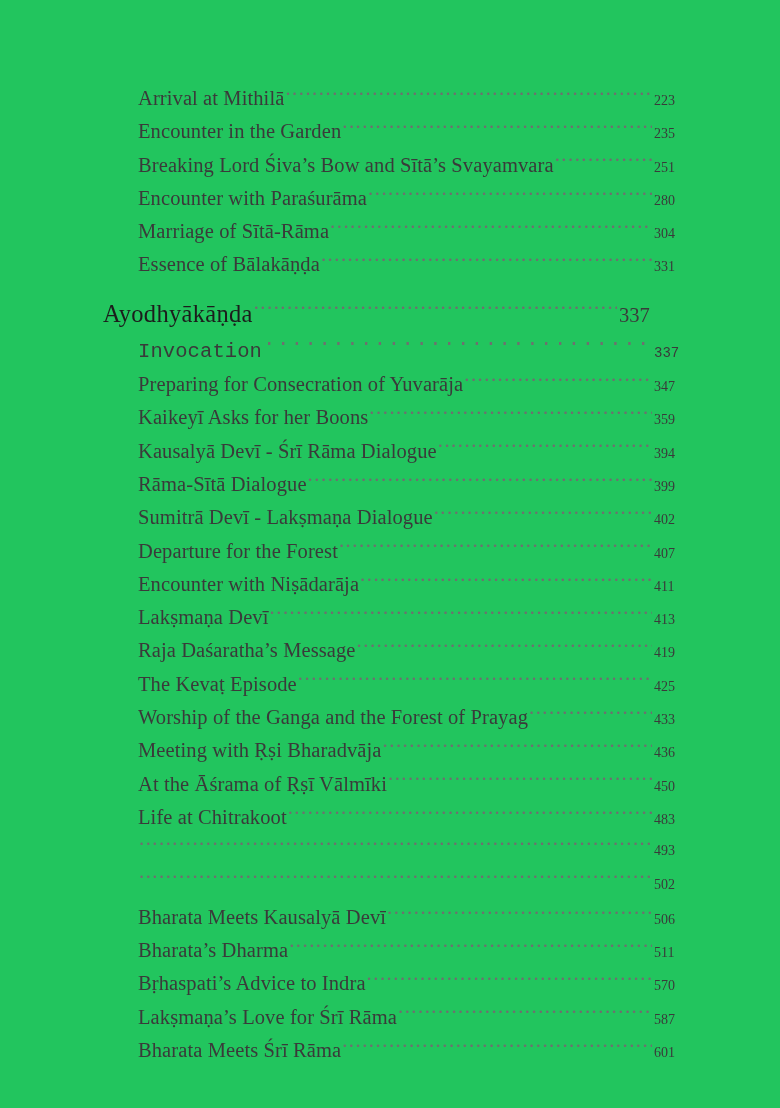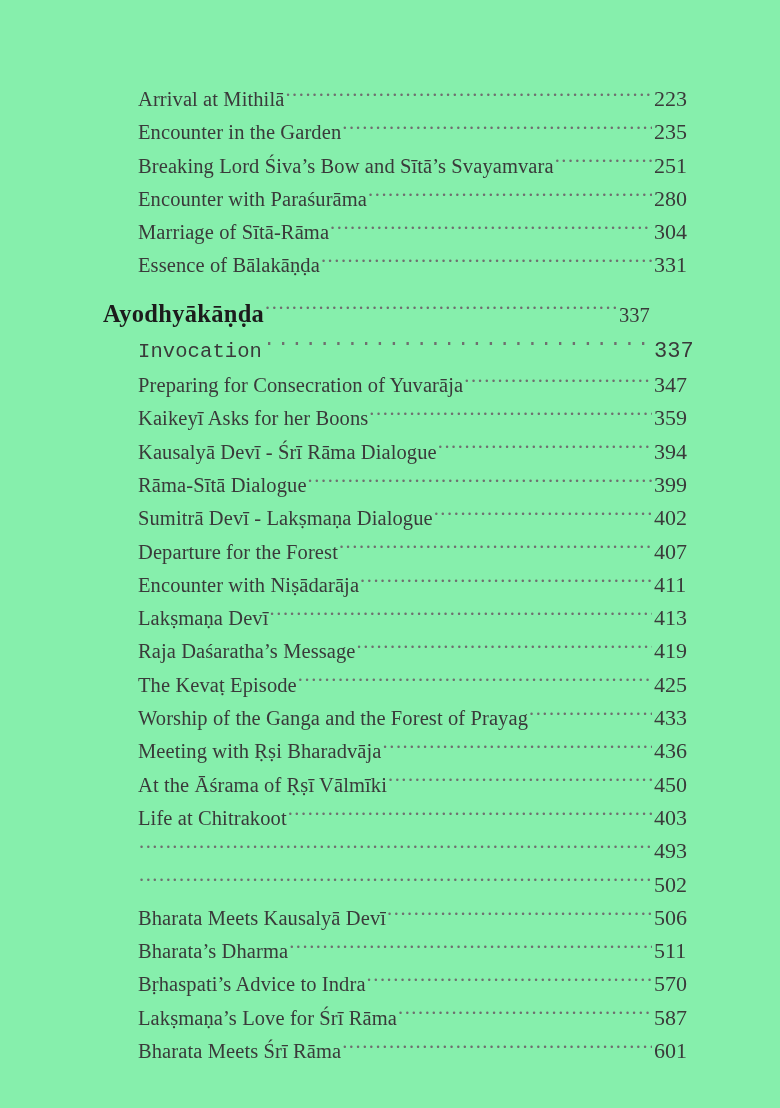--- a/index.html
+++ b/index.html
@@ -12,21 +12,21 @@
     height: 1108px;
     font-family: "Liberation Serif", "DejaVu Serif", serif;
     color: #3a3a3a;
     overflow: hidden;
   }
 
   .page {
     position: relative;
     width: 780px;
     height: 1108px;
-    background: #86efac;
+    background: #22c55e;
     box-sizing: border-box;
   }
 
   .toc {
     position: absolute;
     left: 103px;
     top: 82px;
     width: 562px;
   }
 
@@ -64,21 +64,21 @@
     font-size: 20.5px;
     letter-spacing: 1.55px;
     color: #6f6f6f;
     white-space: nowrap;
   }
 
   .toc-entry .pageno {
     flex: 0 0 auto;
     width: 46px;
     text-align: left;
-    font-size: 22px;
+    font-size: 14px;
     color: #3a3a3a;
     padding-left: 1px;
   }
 
   
   .toc-entry.sub {
     padding-left: 35px;
   }
   .toc-entry.sub .pageno {
     width: 46px;
@@ -86,21 +86,21 @@
 
   
   .toc-entry.section {
     padding-left: 0;
     height: 40px;
     line-height: 40px;
     margin-top: 12px;
   }
   .toc-entry.section .label {
     font-size: 24.5px;
-    font-weight: bold;
+    font-weight: normal;
     letter-spacing: 0.3px;
     color: #1c1c1c;
   }
   .toc-entry.section .leader::before {
     font-size: 20.5px;
   }
   .toc-entry.section .pageno {
     font-size: 20.5px;
   }
   .toc-entry.section + .toc-entry.sub {
@@ -214,21 +214,21 @@
         <span class="pageno">436</span>
       </div>
       <div class="toc-entry sub">
         <span class="label">At the Āśrama of Ṛṣī Vālmīki</span>
         <span class="leader"></span>
         <span class="pageno">450</span>
       </div>
       <div class="toc-entry sub">
         <span class="label">Life at Chitrakoot</span>
         <span class="leader"></span>
-        <span class="pageno">403</span>
+        <span class="pageno">483</span>
       </div>
       <div class="toc-entry sub">
         <span class="leader"></span>
         <span class="pageno">493</span>
       </div>
       <div class="toc-entry sub">
         <span class="leader"></span>
         <span class="pageno">502</span>
       </div>
       <div class="toc-entry sub">

